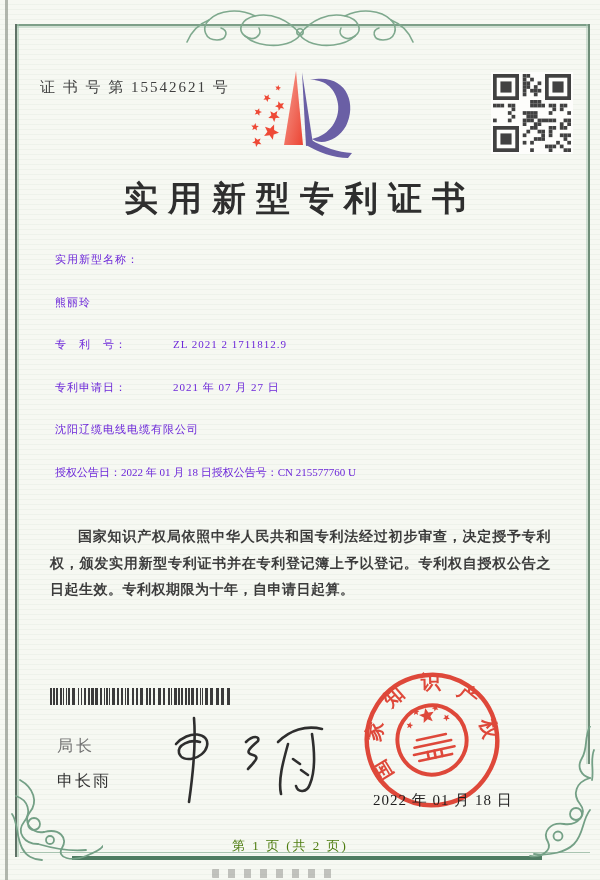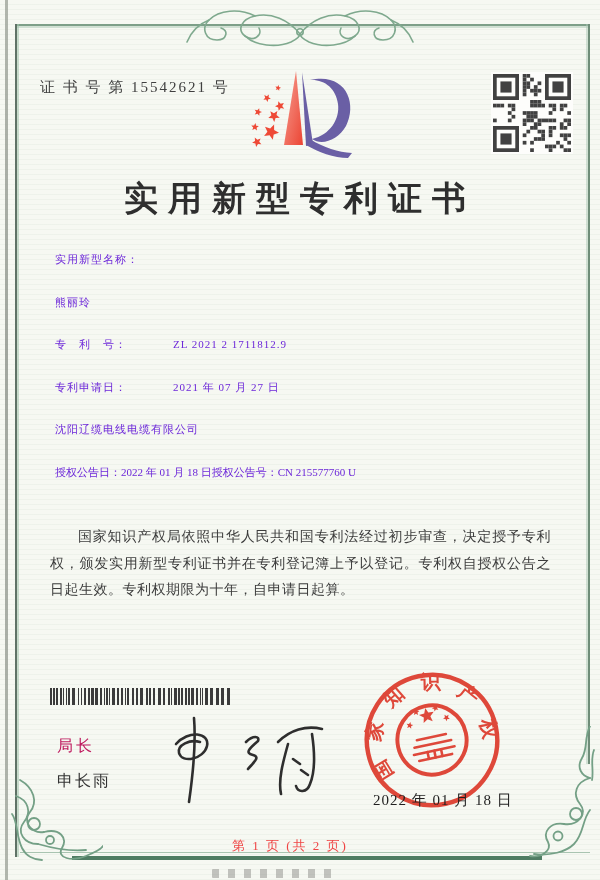--- a/index.html
+++ b/index.html
@@ -29,33 +29,33 @@
   
   .fields{position:absolute;left:55px;top:249px;width:495px;font-size:11px;color:#6d28d9;}
   .frow{display:flex;margin-bottom:22.5px;line-height:20px;}
   .flabel{flex:0 0 118px;letter-spacing:1px;}
   .fvalue{letter-spacing:1px;}
   .frow-double{display:flex;line-height:20px;margin-top:5px;}
   .fpair2{}
   
   .paras{position:absolute;left:50px;top:524px;width:501px;font-size:14px;
     line-height:26.5px;text-align:justify;color:#3c3c3c;}
-  .paras p{margin:0;text-indent:2em;letter-spacing:.5px;}
+  .paras p{margin:0;text-indent:2em;letter-spacing:.5px;font-weight:bold;}
   
   .barcode{position:absolute;left:50px;top:688px;width:180px;height:17px;}
   
-  .comm-title{position:absolute;left:57px;top:736px;font-size:16px;letter-spacing:3px;color:#be185d;}
+  .comm-title{position:absolute;left:57px;top:736px;font-size:16px;letter-spacing:3px;color:#737373;}
   .comm-name{position:absolute;left:57px;top:771px;font-size:16px;letter-spacing:2px;color:#333;}
   .signature{position:absolute;left:160px;top:712px;width:195px;height:98px;}
   
   .seal{position:absolute;left:348px;top:656px;width:168px;height:168px;opacity:.92;}
   .seal-date{position:absolute;left:373px;top:791px;font-size:15px;letter-spacing:1px;color:#1f1f1f;z-index:5;}
   
   .footer-page{position:absolute;left:0;top:837px;width:580px;text-align:center;
-    font-size:13px;letter-spacing:2px;color:#ef4444;}
+    font-size:13px;letter-spacing:2px;color:#4d7c0f;}
   
   .edge-frag{position:absolute;left:212px;top:869px;width:128px;height:9px;opacity:.5;
     filter:blur(.6px);border-radius:1px;
     background:repeating-linear-gradient(90deg,#8d8d89 0 7px,rgba(0,0,0,0) 7px 16px);}
   svg{display:block;}
 </style>
 </head>
 <body>
 
 <div class="texture"></div>

